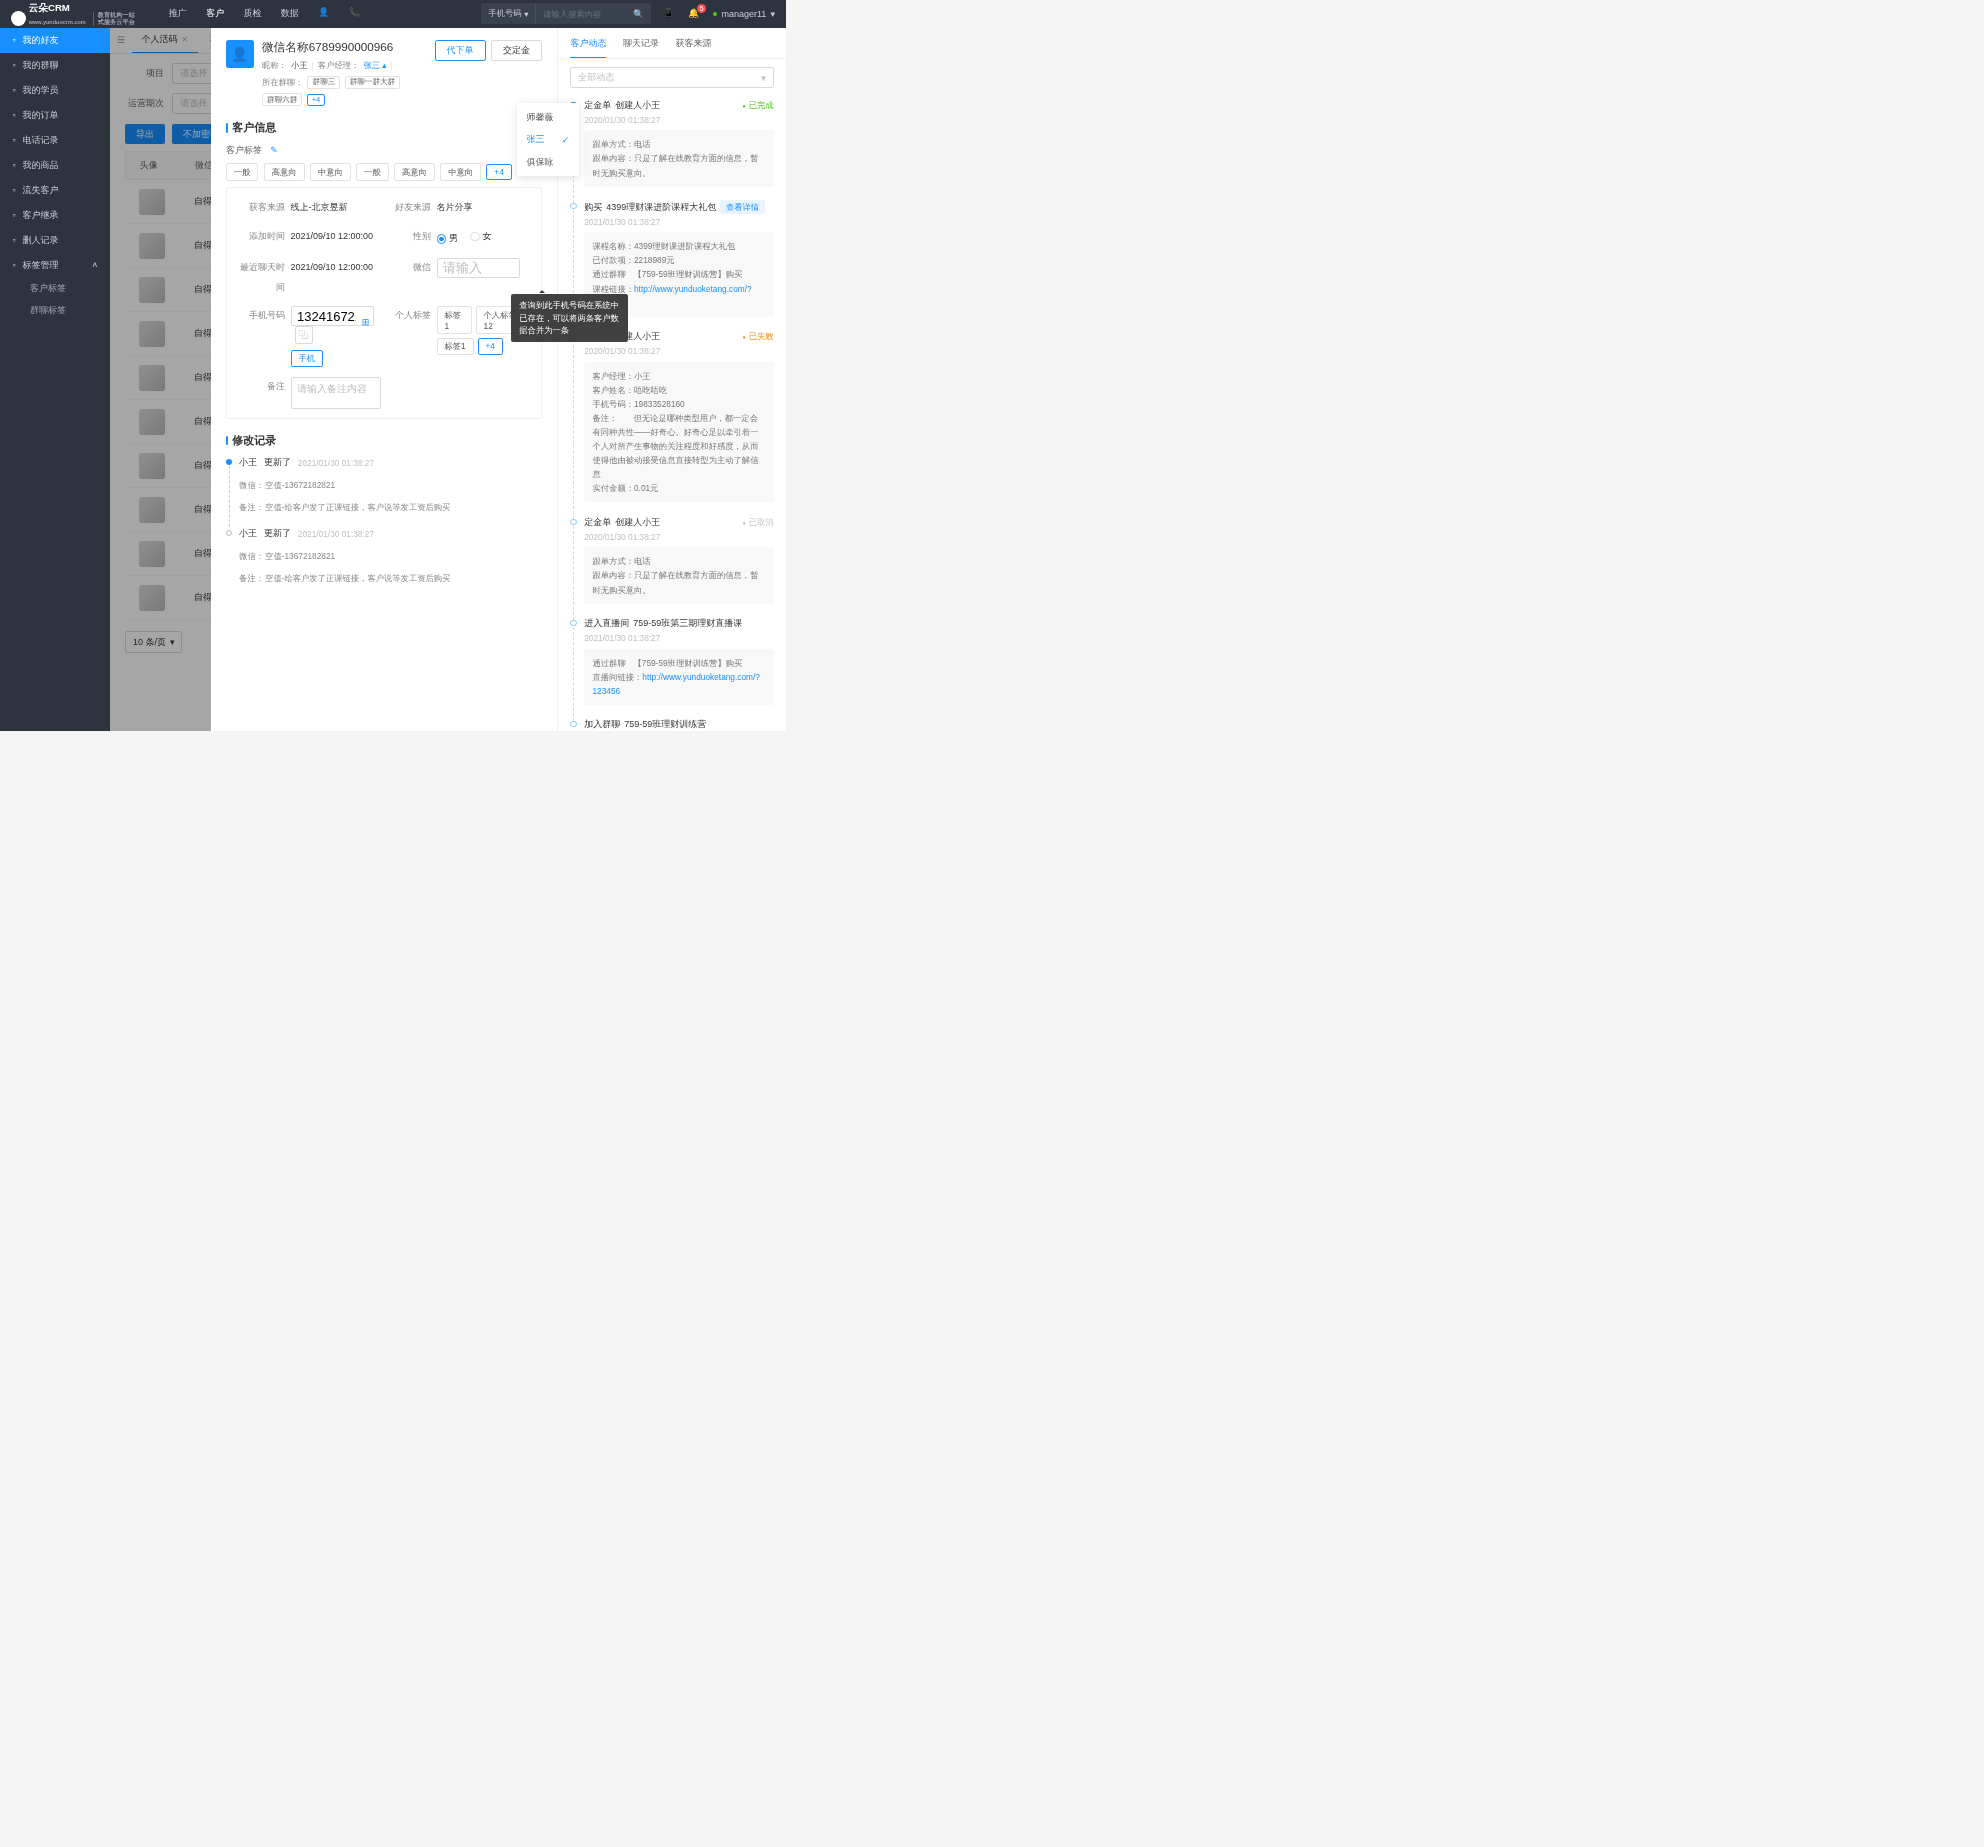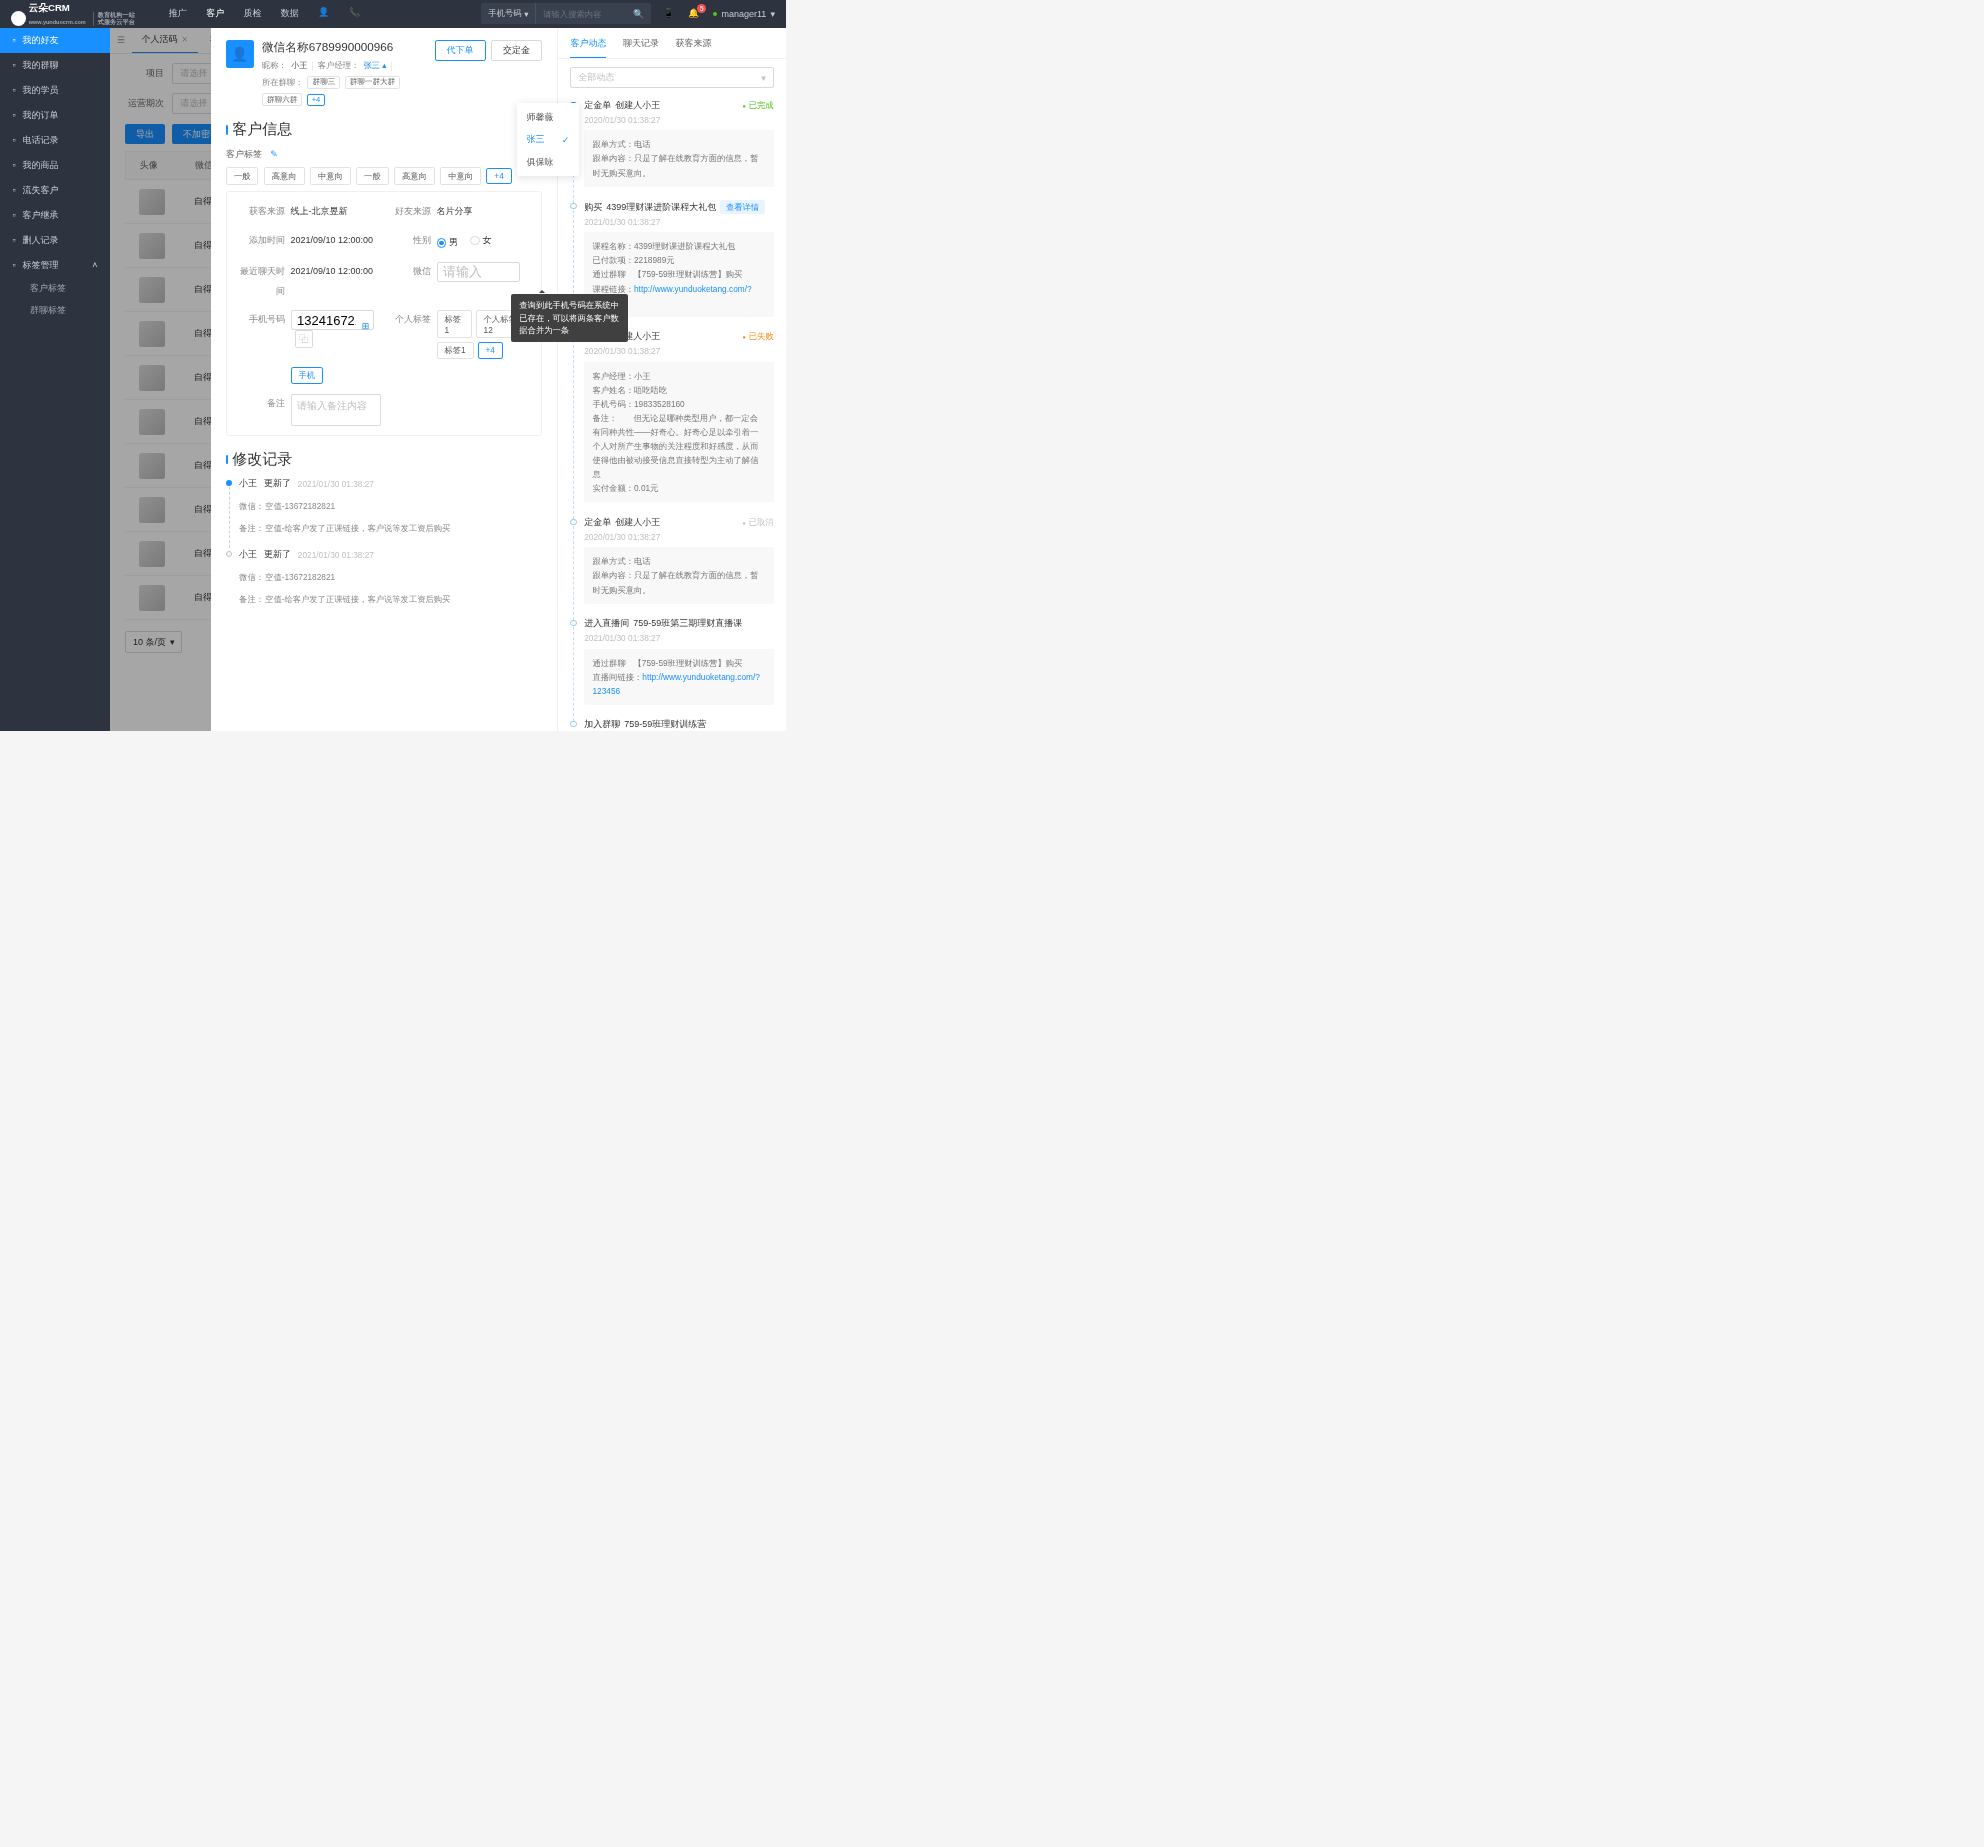--- a/index.html
+++ b/index.html
@@ -62,21 +62,21 @@
 .d-avatar{width:27.6px;height:27.6px;background:#1890ff;border-radius:2.8px;display:flex;align-items:center;justify-content:center;color:#fff;font-size:13.8px}
 .d-title{font-size:11.7px;font-weight:500;color:#333}
 .d-meta{margin-top:5.5px;font-size:8.3px;color:#888;display:flex;align-items:center;gap:4.1px;flex-wrap:wrap}
 .d-meta .lbl{color:#888}
 .d-meta .val{color:#555}
 .d-meta .link{color:#1890ff;cursor:pointer}
 .chip{border:0.7px solid #e2e2e2;border-radius:2.1px;padding:0.7px 4.1px;font-size:7.6px;color:#666}
 .chip-blue{border-color:#1890ff;color:#1890ff}
 .d-actions{margin-left:auto;display:flex;gap:5.5px}
 
-.section-title{display:flex;align-items:center;gap:4.1px;margin:13.8px 0 8.3px;font-size:15px;font-weight:400;color:#333}
+.section-title{display:flex;align-items:center;gap:4.1px;margin:13.8px 0 8.3px;font-size:11px;font-weight:700;color:#333}
 .section-title::before{content:"";width:2.1px;height:9.6px;background:#1890ff;border-radius:1.4px}
 .tags-row{display:flex;align-items:center;gap:5.5px;flex-wrap:wrap;margin-bottom:6.9px}
 .tags-label{color:#666;margin-right:2.8px}
 .edit-icon{color:#1890ff;cursor:pointer}
 .tag{border:0.7px solid #e2e2e2;border-radius:2.1px;padding:2.1px 6.9px;font-size:8.3px;color:#555;background:#fff}
 .tag-plus{border:0.7px solid #1890ff;color:#1890ff;cursor:pointer}
 
 .info-box{border:0.7px solid #f0f0f0;border-radius:2.8px;padding:9.6px 11px;margin-top:5.5px}
 .info-row{display:flex;margin-bottom:9.6px}
 .info-row:last-child{margin-bottom:0}
@@ -88,21 +88,21 @@
 .radio{display:inline-flex;align-items:center;gap:2.8px;margin-right:9.6px;cursor:pointer}
 .radio-dot{width:9.6px;height:9.6px;border:0.7px solid #d9d9d9;border-radius:50%;display:inline-flex;align-items:center;justify-content:center}
 .radio-dot.checked{border-color:#1890ff}
 .radio-dot.checked::after{content:"";width:4.8px;height:4.8px;background:#1890ff;border-radius:50%}
 .textarea{border:0.7px solid #d9d9d9;border-radius:2.1px;width:90px;height:32px;padding:4.1px 5.5px;outline:none;font-size:10px;resize:none}
 .textarea::placeholder{color:#bfbfbf}
 .phone-wrap{position:relative}
 .phone-inp{width:83px;padding-right:16.5px}
 .phone-icon{position:absolute;right:4.1px;top:4.1px;color:#1890ff;cursor:pointer;font-size:9px}
 .copy-icon{border:0.7px solid #d9d9d9;border-radius:2.1px;width:18px;height:18px;display:inline-flex;align-items:center;justify-content:center;color:#888;cursor:pointer;margin-left:4.1px}
-.phone-tags{display:flex;gap:4.1px;margin-top:19px}
+.phone-tags{display:flex;gap:4.1px;margin-top:6px}
 .tooltip{position:absolute;background:#404040;color:#fff;font-size:8.3px;padding:5.5px 8.3px;border-radius:2.1px;width:117px;line-height:1.5;z-index:100}
 .tooltip::before{content:"";position:absolute;top:-3.4px;left:27.6px;border:3.4px solid transparent;border-bottom-color:#404040;border-top:none}
 
 .mod-list{margin-top:5.5px}
 .mod-item{display:flex;gap:6.9px;padding-bottom:13.8px;position:relative}
 .mod-item::before{content:"";position:absolute;left:2.8px;top:9.6px;bottom:0;border-left:0.7px dashed #d0d0d0}
 .mod-item:last-child::before{display:none}
 .mod-dot{width:6.2px;height:6.2px;border-radius:50%;background:#1890ff;margin-top:2.8px;flex-shrink:0;z-index:1}
 .mod-dot.hollow{background:#fff;border:0.7px solid #bfbfbf}
 .mod-body{flex:1}

